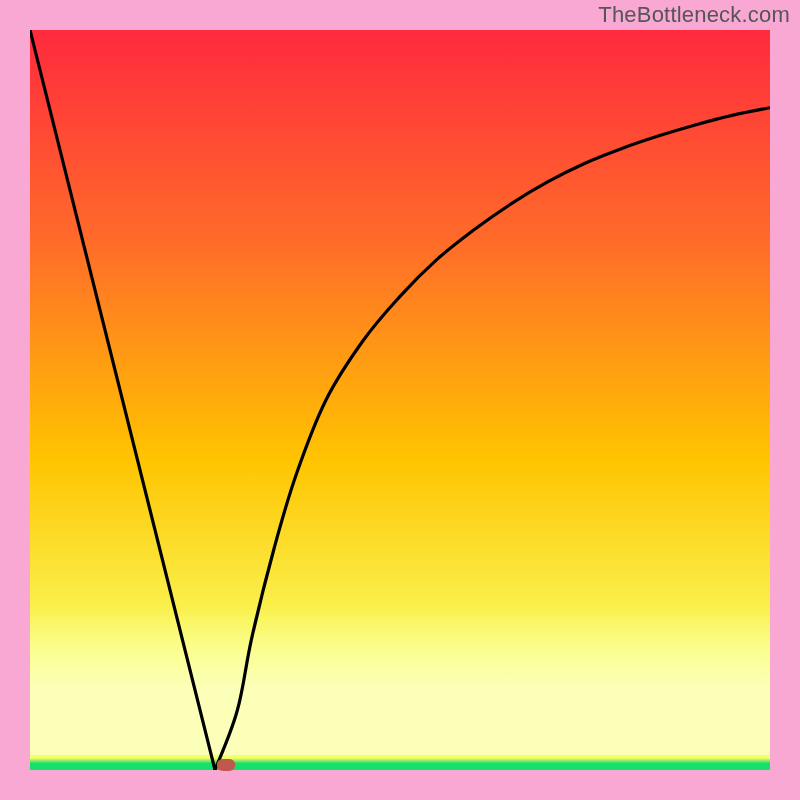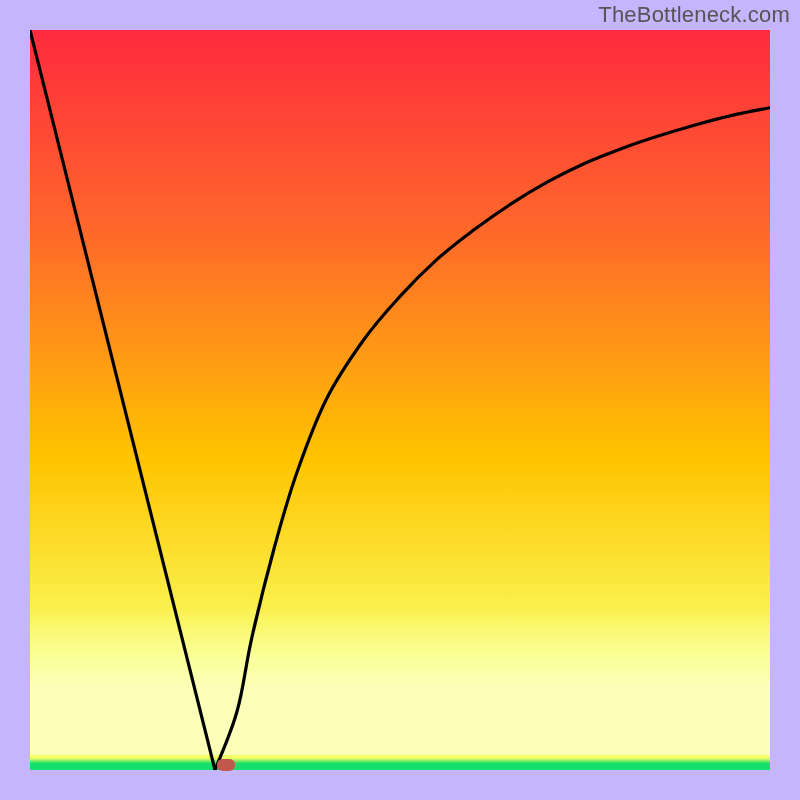--- a/index.html
+++ b/index.html
@@ -8,21 +8,21 @@
     width: 800px;
     height: 800px;
     background: #000;
     font-family: Arial, Helvetica, sans-serif;
     overflow: hidden;
   }
   .frame {
     position: relative;
     width: 800px;
     height: 800px;
-    background: #c4b5fd;
+    background: #f9a8d4;
   }
   .watermark {
     position: absolute;
     top: 2px;
     right: 10px;
     color: #555;
     font-size: 22px;
     font-weight: 500;
     letter-spacing: 0.2px;
     z-index: 30;

